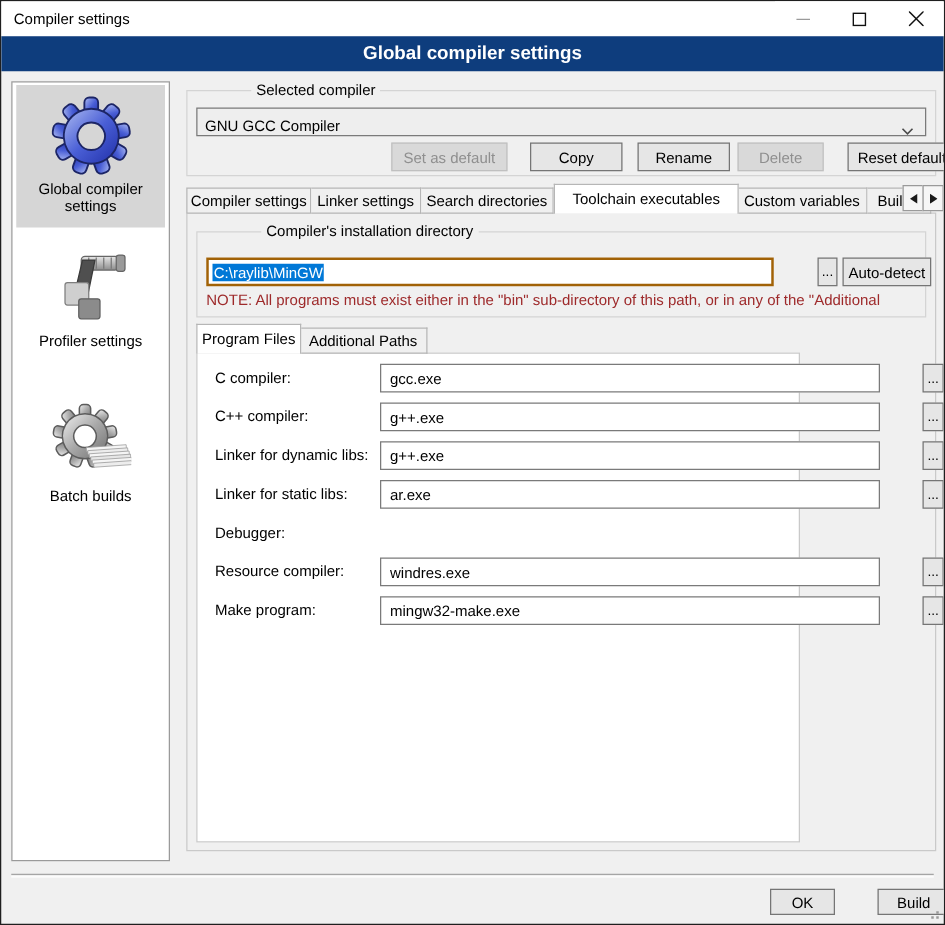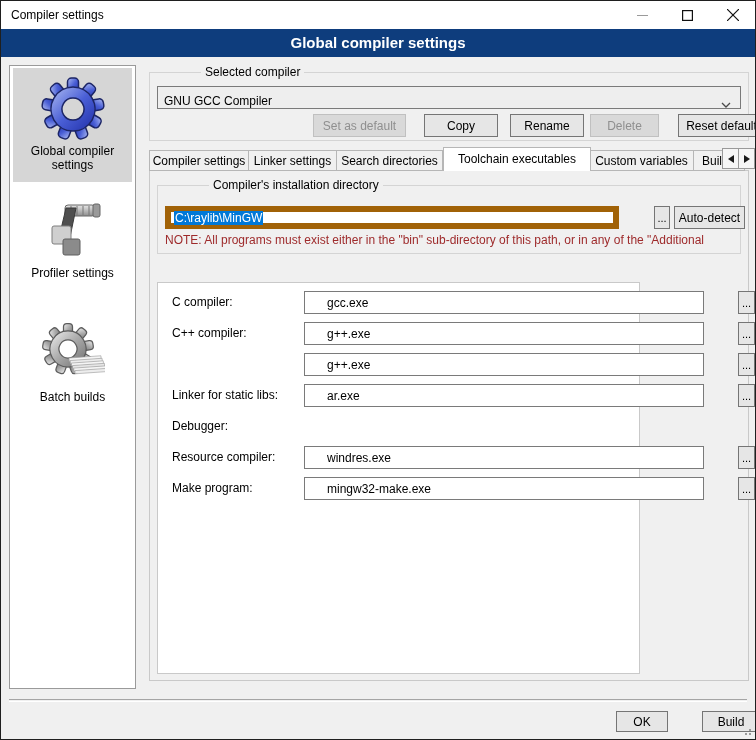--- a/index.html
+++ b/index.html
@@ -46,22 +46,22 @@
   .tab { height:21px; line-height:20px; text-align:center; background:#f0f0f0;
          border:1px solid #b6b6b6; border-left-width:0; overflow:hidden; white-space:nowrap; font-size:12px; }
   .tab:first-child { border-left-width:1px; }
   .tab.sel { height:24px; line-height:23px; background:#fff; border-bottom:0; position:relative; z-index:3;
              border-left-width:1px; margin-right:-1px; }
   .page { border:1px solid #c9c9c9; background:#f0f0f0; z-index:1; }
   .page.white { background:#fff; }
 
   
   .tinput { border:1px solid #7a7a7a; background:#fff; font-family:"Liberation Sans",sans-serif;
-            font-size:12px; padding:0 22px; }
-  .pathbox { border:6px solid #a16207; background:#fff; display:flex; align-items:center; padding:0 3px; }
+            font-size:12px; padding:0 7px; }
+  .pathbox { border:2px solid #a16207; background:#fff; display:flex; align-items:center; padding:0 3px; }
   .pathbox .seltext { background:#0078d7; color:#fff; padding:0 1px; white-space:pre; }
 
   .note { color:#9e2a2b; font-size:12px; white-space:nowrap; overflow:hidden; }
 
   .field-label { line-height:23px; font-size:12px; }
 
   .divider { border-top:1px solid #a5a5a5; border-bottom:1px solid #ffffff; }
 
   .arrowbtn { width:17px; height:21px; background:#f6f6f6; border:1px solid #9a9a9a;
               display:flex; align-items:center; justify-content:center; }
@@ -217,31 +217,36 @@
     <div class="abs group" style="left:7px; top:14px; width:584px; height:69px;">
       <div class="legend">Compiler's installation directory</div>
       <div class="abs pathbox" style="left:7px; top:20px; width:454px; height:23px;">
         <span class="seltext">C:\raylib\MinGW</span>
       </div>
       <button class="btn small abs" style="left:466px; top:20px; width:16px; height:23px;">...</button>
       <button class="btn abs" style="left:486px; top:20px; width:71px; height:23px;">Auto-detect</button>
       <div class="abs note" style="left:7px; top:47px; width:573px;">NOTE: All programs must exist either in the "bin" sub-directory of this path, or in any of the "Additional</div>
     </div>
 
+    <div class="abs tabstrip" style="left:7px; top:88px; height:24px; z-index:3;">
+      <div class="tab sel" style="width:84px;">Program Files</div>
+      <div class="tab" style="width:102px;">Additional Paths</div>
+    </div>
 
     <div class="abs page white" style="left:7px; top:111px; width:483px; height:392px; z-index:2;">
 
       <div class="abs field-label" style="left:14px; top:8px;">C compiler:</div>
       <input class="abs tinput" style="left: 146px; top: 8px; width: 400px; height: 23px;" value="gcc.exe">
       <button class="btn small abs" style="left:550px; top:8px; width:17px; height:23px;">...</button>
 
       <div class="abs field-label" style="left:14px; top:39px;">C++ compiler:</div>
       <input class="abs tinput" style="left: 146px; top: 39px; width: 400px; height: 23px;" value="g++.exe">
       <button class="btn small abs" style="left:550px; top:39px; width:17px; height:23px;">...</button>
 
+      <div class="abs field-label" style="left:14px; top:70px;">Linker for dynamic libs:</div>
       <input class="abs tinput" style="left: 146px; top: 70px; width: 400px; height: 23px;" value="g++.exe">
       <button class="btn small abs" style="left:550px; top:70px; width:17px; height:23px;">...</button>
 
       <div class="abs field-label" style="left:14px; top:101px;">Linker for static libs:</div>
       <input class="abs tinput" style="left: 146px; top: 101px; width: 400px; height: 23px;" value="ar.exe">
       <button class="btn small abs" style="left:550px; top:101px; width:17px; height:23px;">...</button>
 
       <div class="abs field-label" style="left:14px; top:132px;">Debugger:</div>
 
       <div class="abs field-label" style="left:14px; top:163px;">Resource compiler:</div>

